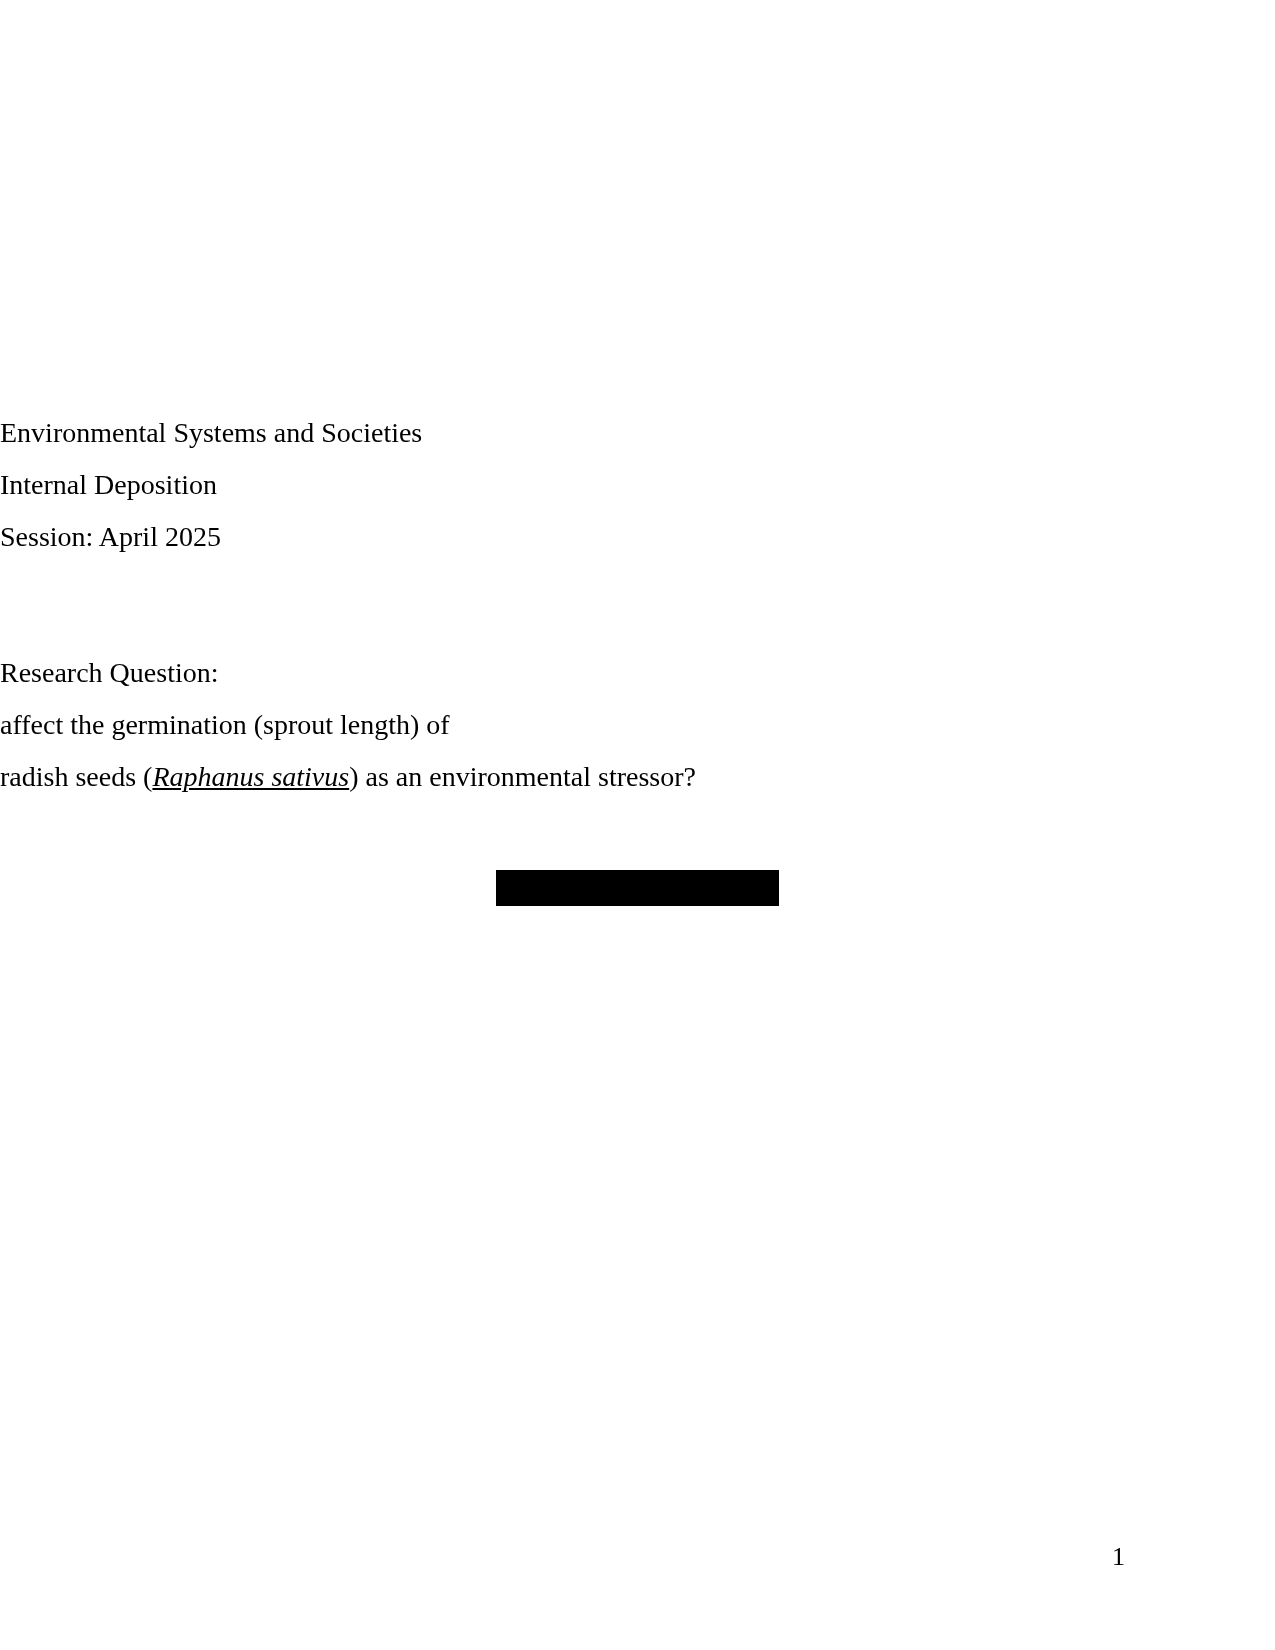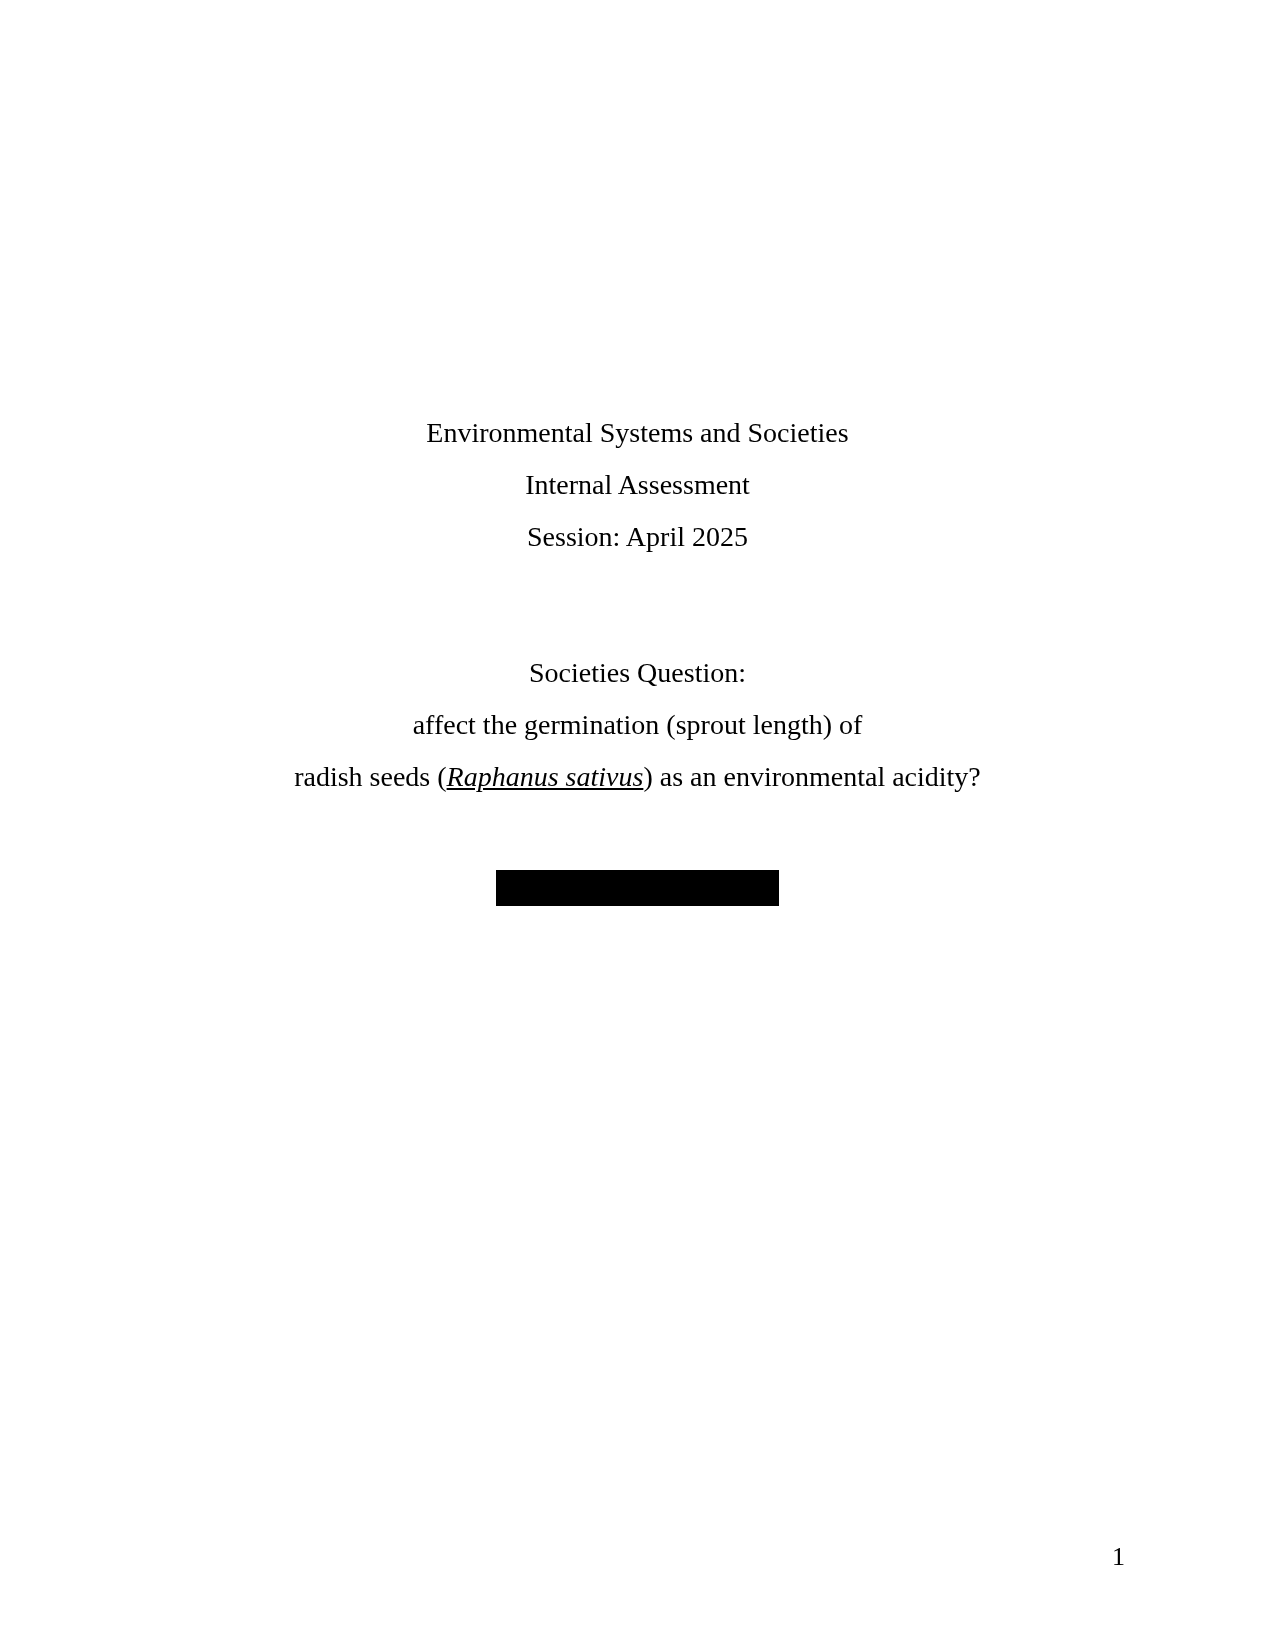--- a/index.html
+++ b/index.html
@@ -14,21 +14,20 @@
     background: #ffffff;
     overflow: hidden;
     font-family: "Liberation Serif", "DejaVu Serif", serif;
     color: #000000;
   }
   .content {
     position: absolute;
     top: 407px;
     left: 0;
     right: 0;
-    text-align: center;
     font-size: 28px;
     line-height: 52px;
   }
   .rq-block    { margin-top: 84px; }
   .issue-line  { margin-top: 74px; }
   .redaction-bar {
     margin: 67px auto 0 auto;
     width: 283px;
     height: 36px;
     background: #000000;
@@ -44,29 +43,29 @@
   }
 </style>
 </head>
 <body>
 
 <div class="page">
   <div class="content">
 
     <div>
       <div>Environmental Systems and Societies</div>
-      <div>Internal Assessment</div>
+      <div>Internal Deposition</div>
       <div>Session: April 2025</div>
     </div>
 
     <div class="rq-block">
-      <div>Societies Question:</div>
+      <div>Research Question:</div>
       <div>affect the germination (sprout length) of</div>
       <div>
-        <span>radish seeds (</span><span class="species">Raphanus sativus</span><span>) as an environmental acidity?</span>
+        <span>radish seeds (</span><span class="species">Raphanus sativus</span><span>) as an environmental stressor?</span>
       </div>
     </div>
 
 
     <div class="redaction-bar"></div>
 
 
   </div>
 
   <div class="page-number">1</div>

